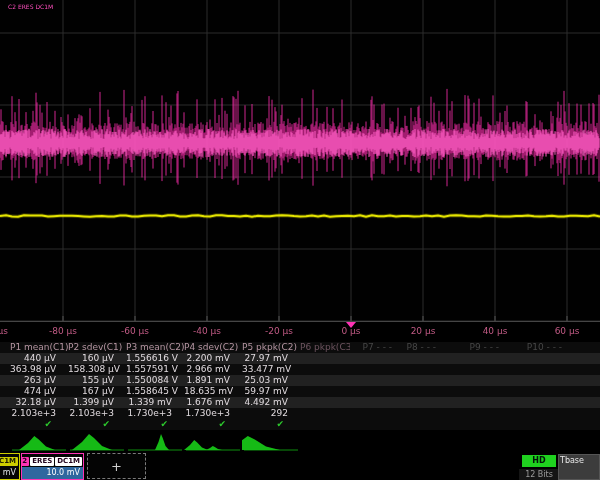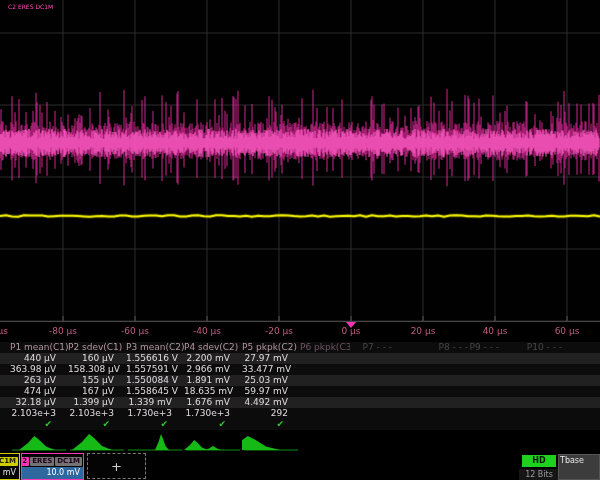--- a/index.html
+++ b/index.html
@@ -35,21 +35,21 @@
   #bottom-bar{position:absolute;left:0;top:453px;width:600px;height:27px;background:#000;}
   .desc-box{position:absolute;top:0;height:27px;box-sizing:border-box;background:#050505;}
   #c1-box{left:-42px;width:62px;border:1px solid #cdcd00;overflow:hidden;}
   #c2-box{left:21px;width:63px;border:1px solid #ff33b5;overflow:hidden;}
   .badge-row{height:12px;display:flex;align-items:center;gap:1px;padding:1px 1px 0 1px;
              justify-content:flex-end;}
   #c2-box .badge-row{justify-content:flex-end;margin-left:20px;}
   .chan-badge{font-size:7px;line-height:9px;font-weight:bold;padding:0 2px;border-radius:1px;}
   .b-yellow{background:#cdcd00;color:#1a1a00;}
   .b-pink-solid{background:#ff33b5;color:#23001a;}
-  .b-pink-dim{background:#737373;color:#20001a;}
+  .b-pink-dim{background:#ffffff;color:#20001a;}
   .scale-row{height:12px;line-height:12px;font-size:8px;color:#dfe3e8;text-align:right;
              padding-right:3px;white-space:nowrap;}
   #c2-scale{background:#2f679f;color:#fff;}
   #add-box{left:87px;width:59px;height:26px;border:1px dashed #7a7a7a;background:#040404;
            display:flex;align-items:center;justify-content:center;}
   #plus-icon{color:#cfcfcf;font-size:13px;line-height:13px;}
   #hd-badge{position:absolute;left:522px;top:2px;width:34px;height:12px;background:#1fd11f;
             color:#03140a;font-size:8px;font-weight:bold;text-align:center;line-height:12px;
             border-radius:0;}
   #adc-bits{position:absolute;left:519px;top:16px;width:40px;text-align:center;
@@ -162,21 +162,21 @@
     <div class="mcell">33.477 mV</div>
     <div class="mcell">25.03 mV</div>
     <div class="mcell">59.97 mV</div>
     <div class="mcell">4.492 mV</div>
     <div class="mcell">292</div>
     <div class="mcell mcheck">✔</div>
   </div>
 
   <span class="ghost-head first" style="left:300px">P6 pkpk(C3)</span>
   <span class="ghost-head" style="left:342px">P7 - - -</span>
-  <span class="ghost-head" style="left:418px">P8 - - -</span>
+  <span class="ghost-head" style="left:386px">P8 - - -</span>
   <span class="ghost-head" style="left:449px">P9 - - -</span>
   <span class="ghost-head" style="left:512px">P10 - - -</span>
 </div>
 
 <div id="histicon-strip">
   <div class="histicon" style="left:10px"><svg width="58" height="22">
         <line x1="2" y1="20" x2="56" y2="20" stroke="#0f8f0f" stroke-width="1"></line>
         <polygon points="9.0,20.0 18.0,13.0 24.3,6.0 28.8,9.5 36.0,16.5 45.0,20.0" fill="#17c417" opacity="0.95"></polygon>
       </svg></div>
   <div class="histicon" style="left:68px"><svg width="58" height="22">

